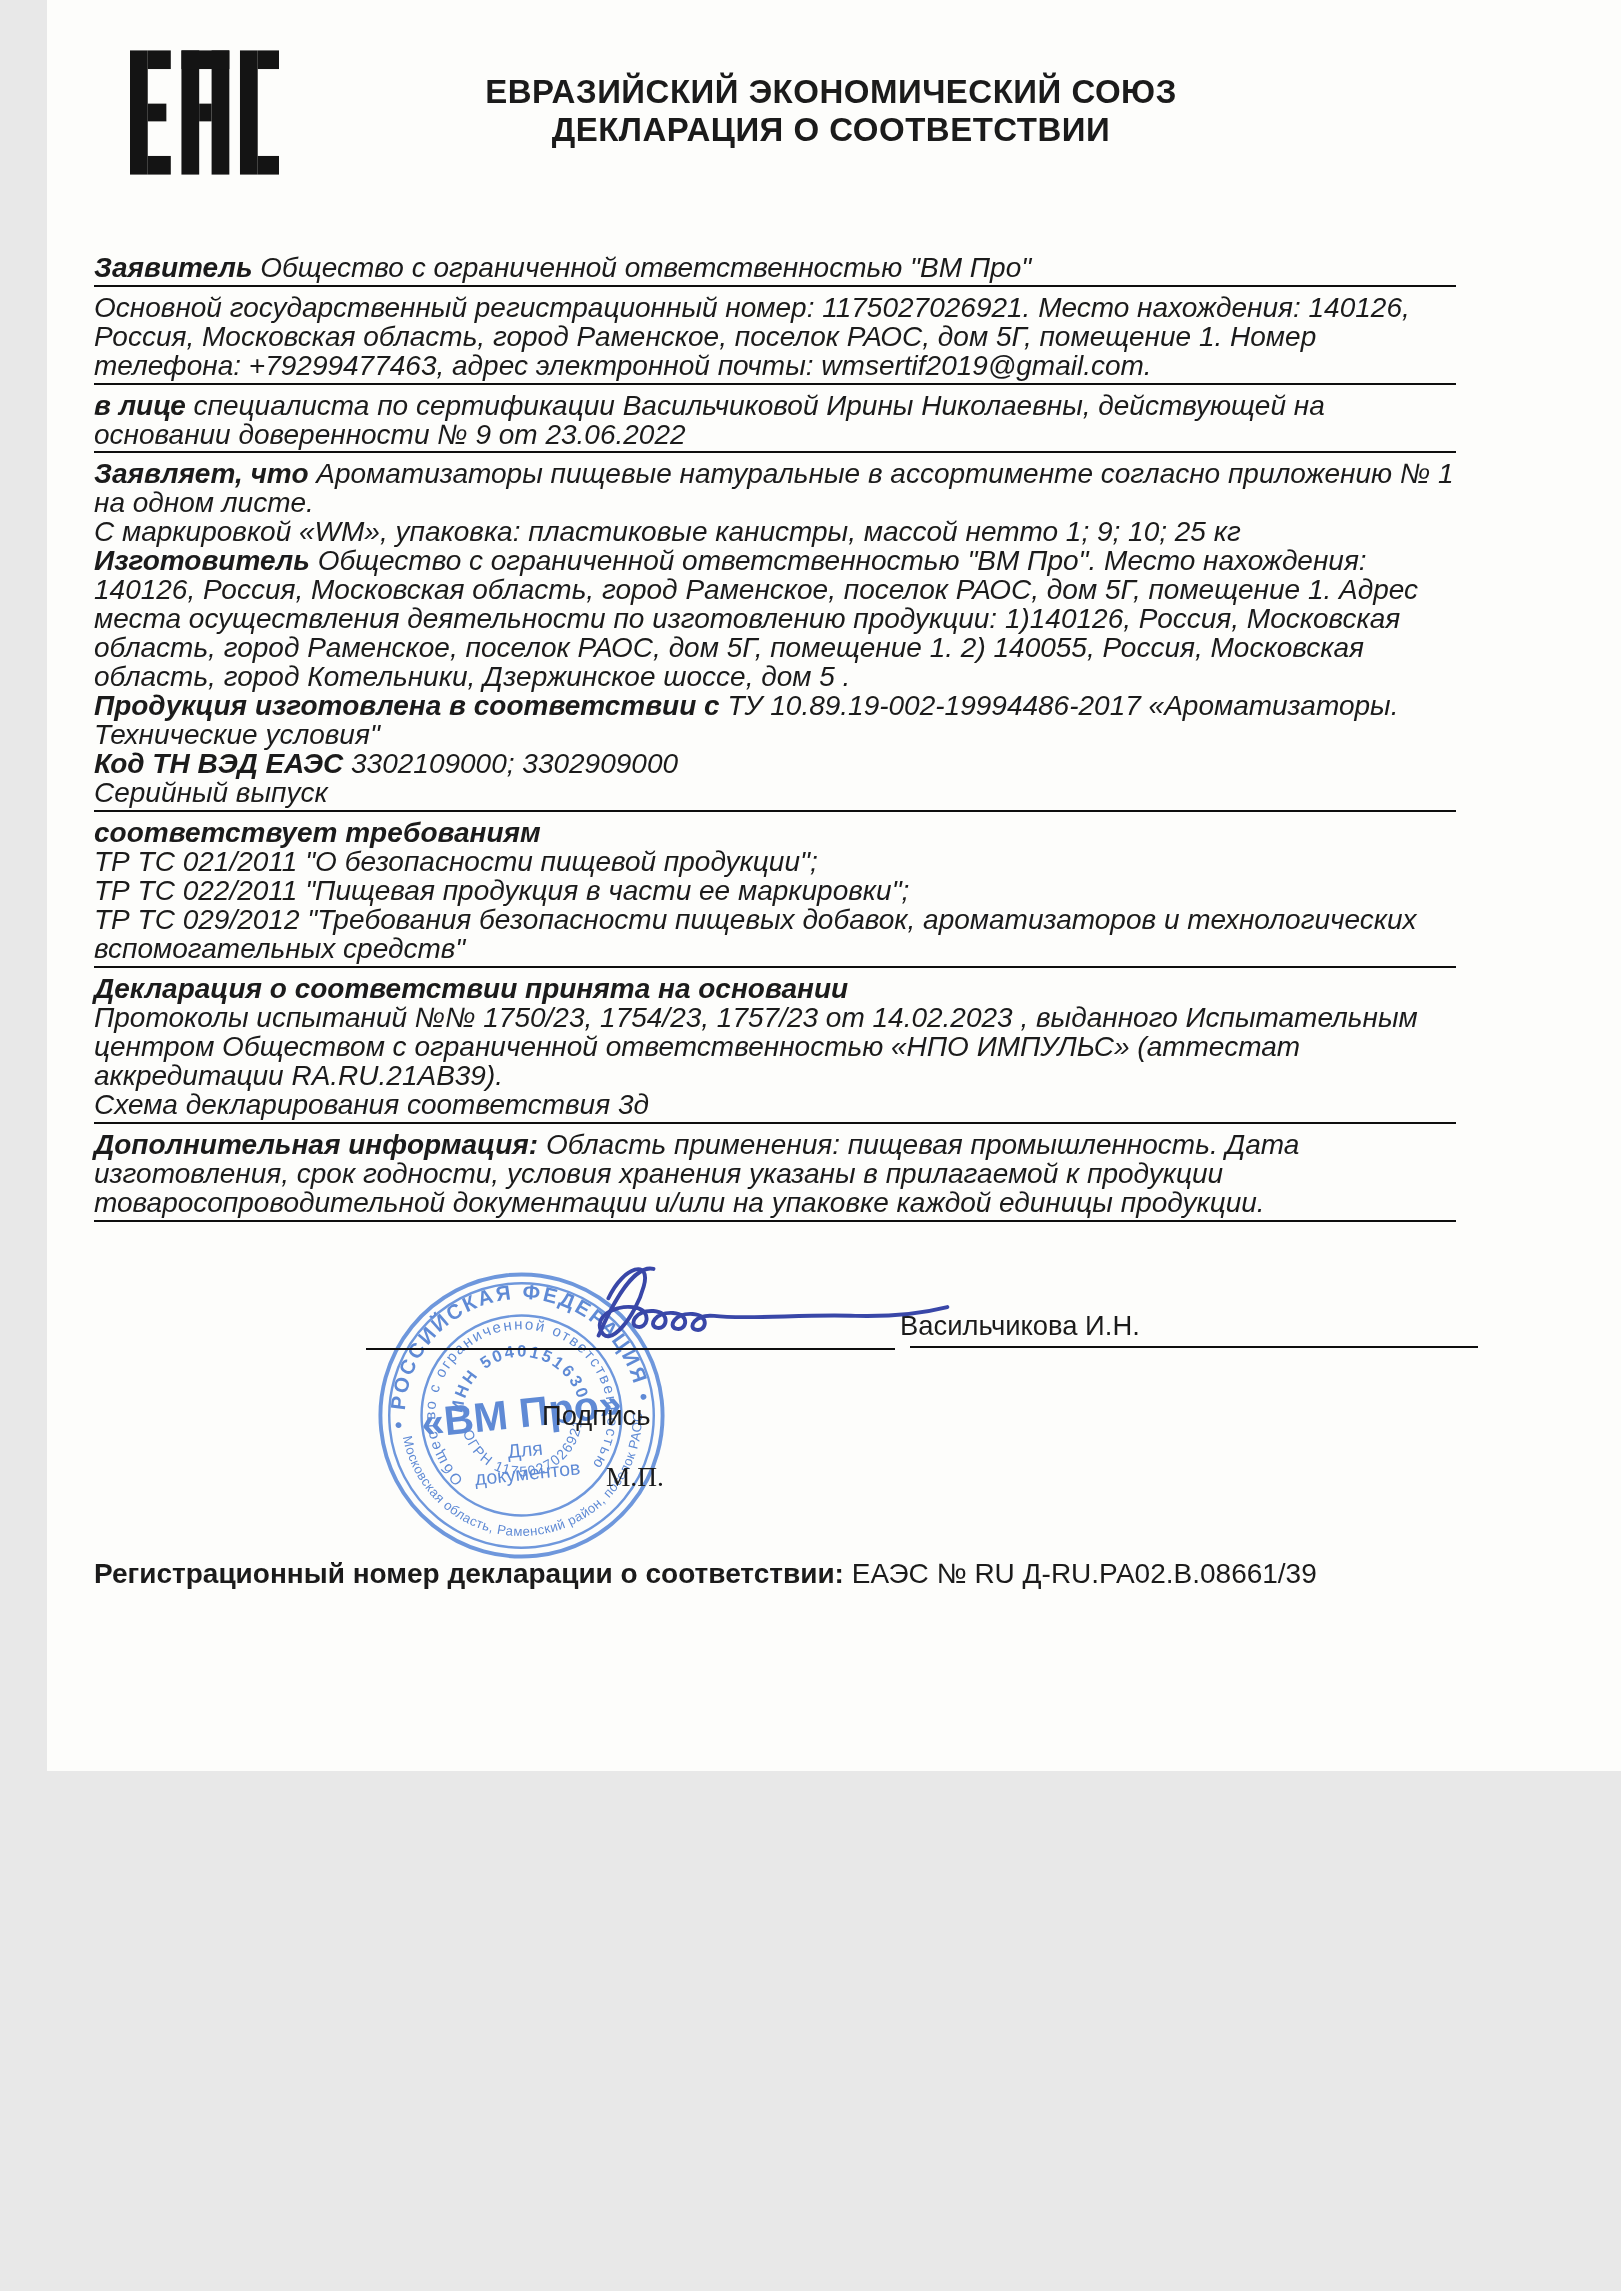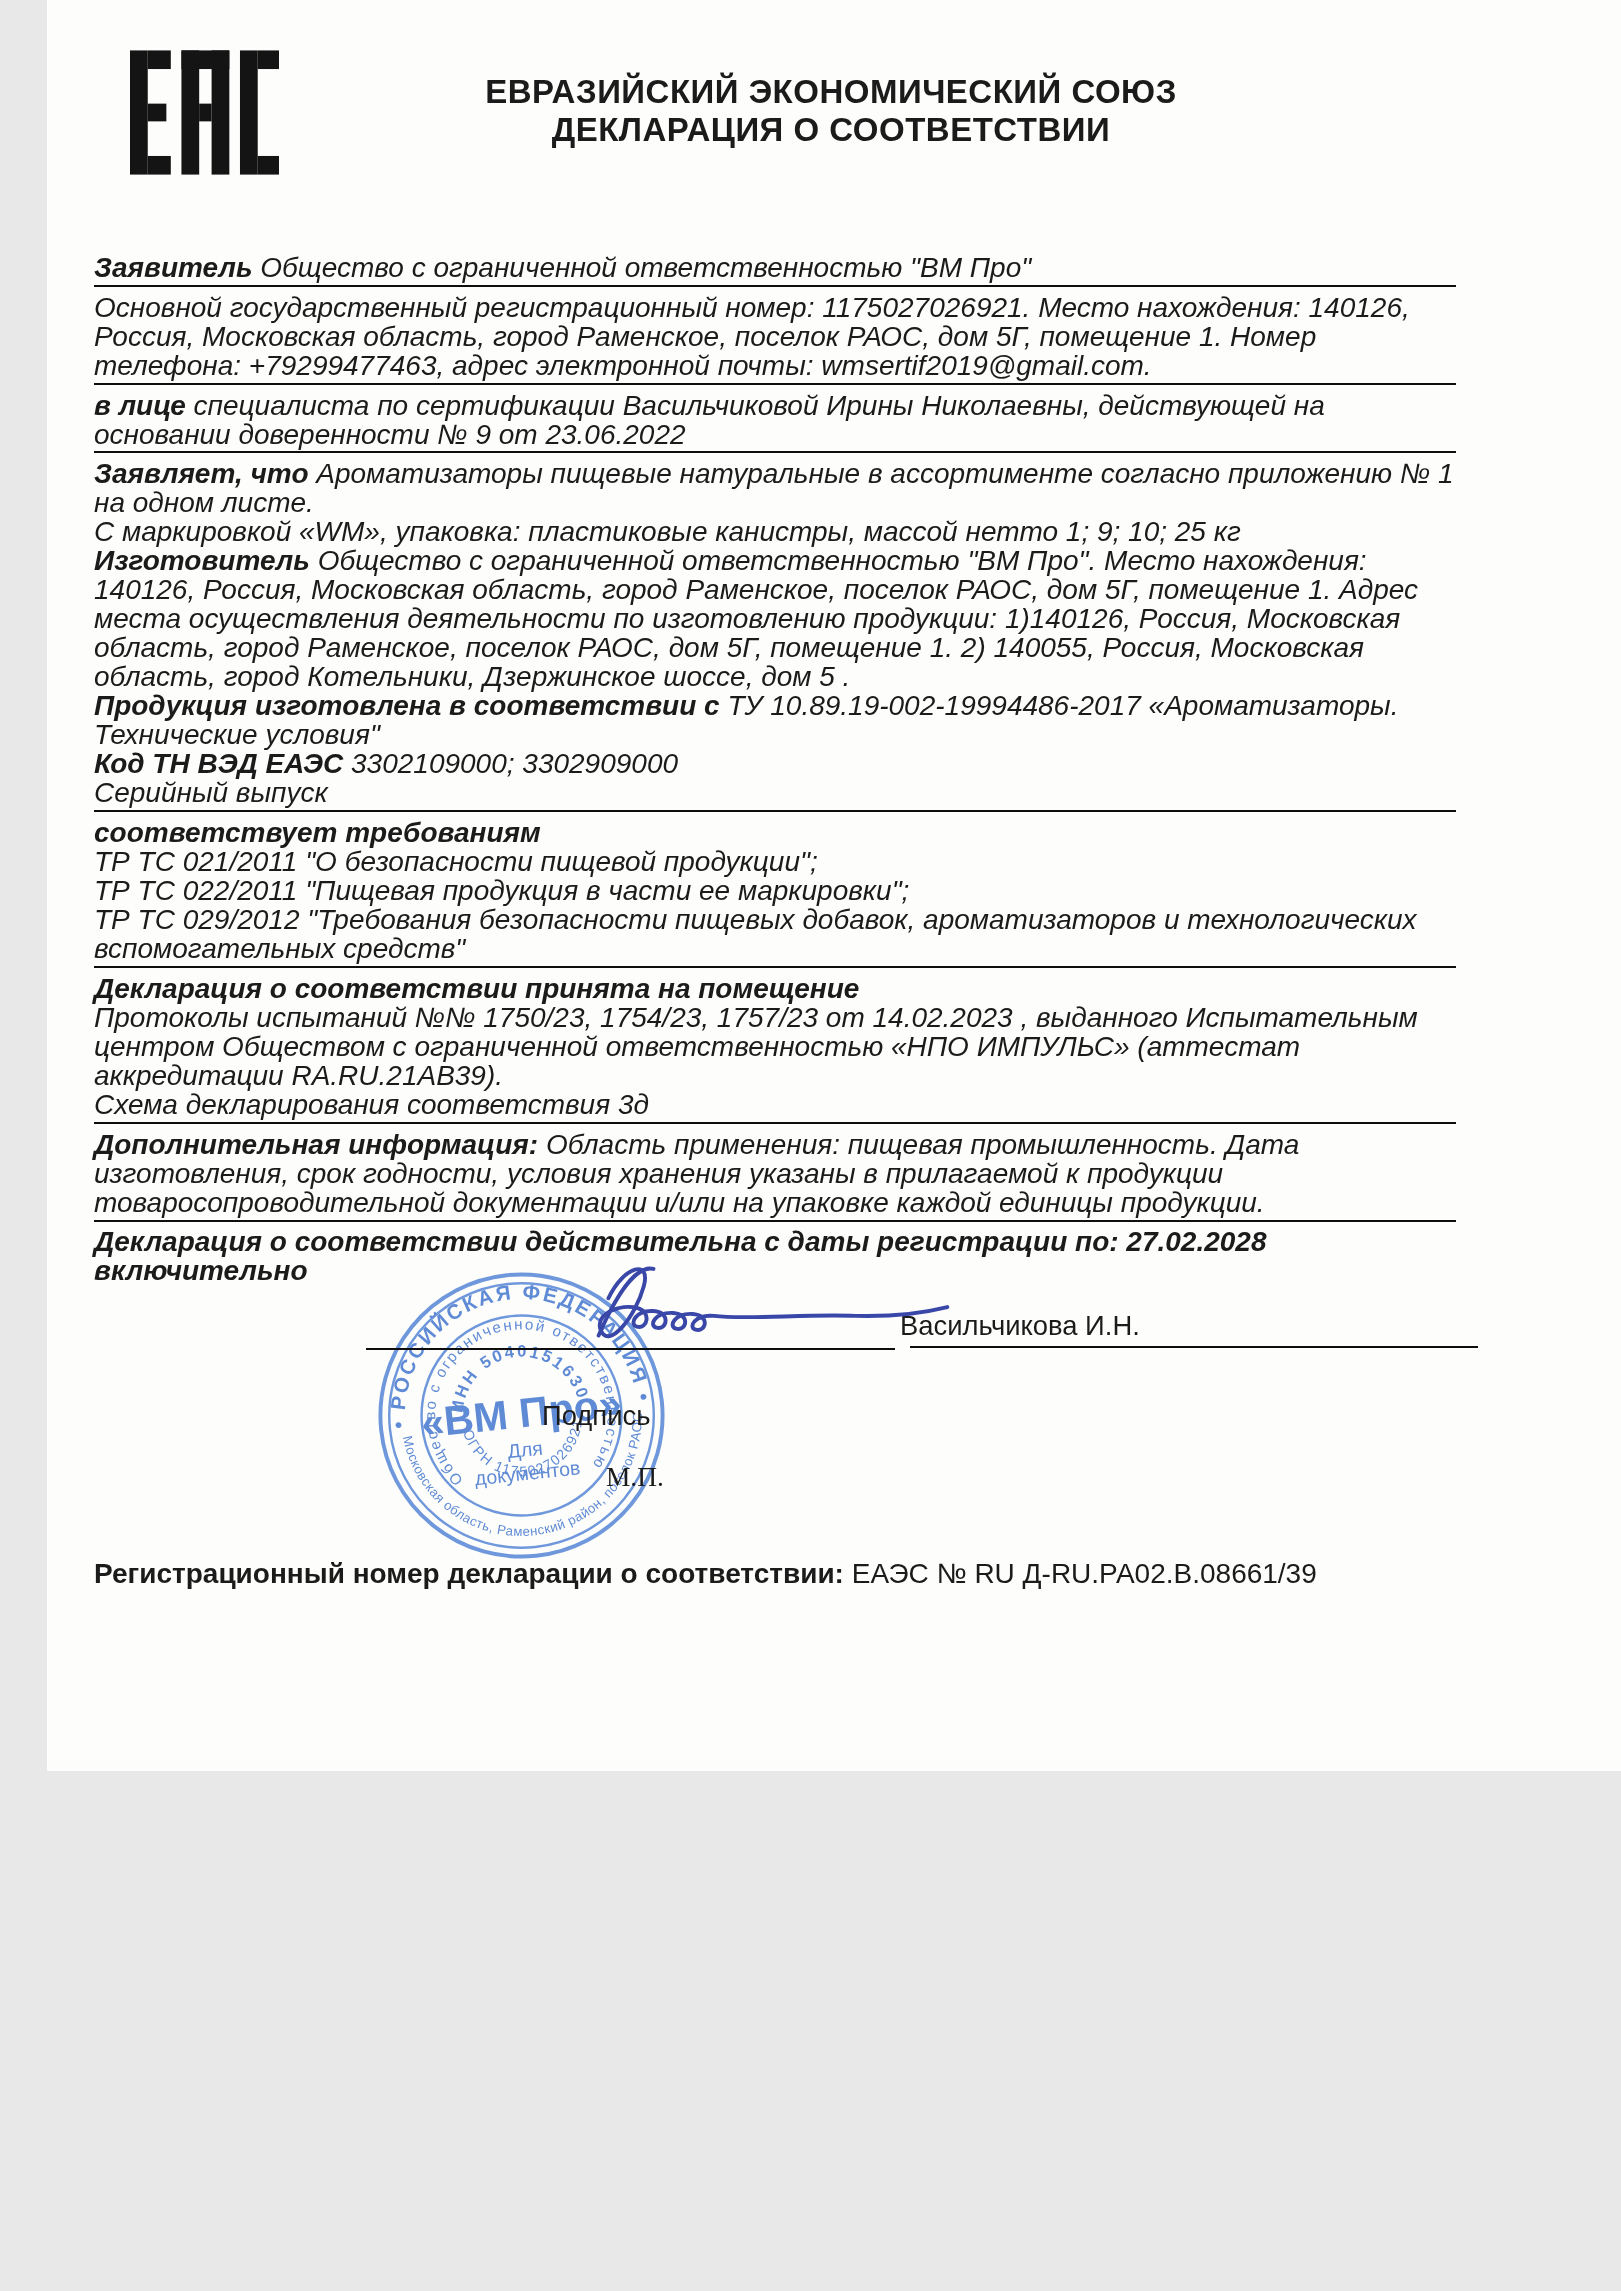--- a/index.html
+++ b/index.html
@@ -93,27 +93,26 @@
     <p><span class="b">Изготовитель</span><span> Общество с ограниченной ответственностью "ВМ Про". Место нахождения: 140126, Россия, Московская область, город Раменское, поселок  РАОС, дом 5Г, помещение 1. Адрес места осуществления деятельности по изготовлению продукции: 1)140126, Россия, Московская область, город Раменское, поселок РАОС, дом 5Г, помещение 1. 2) 140055, Россия, Московская область, город Котельники, Дзержинское шоссе, дом 5 .</span></p>
     <p><span class="b">Продукция изготовлена в соответствии с</span><span> ТУ 10.89.19-002-19994486-2017 «Ароматизаторы. Технические условия"</span></p>
     <p><span class="b">Код ТН ВЭД ЕАЭС</span><span> 3302109000; 3302909000</span></p>
     <p>Серийный выпуск</p>
     <div class="rule"></div>
     <p><span class="b">соответствует требованиям</span></p>
     <p>ТР ТС 021/2011 "О безопасности пищевой продукции";</p>
     <p>ТР ТС 022/2011 "Пищевая продукция в части ее маркировки";</p>
     <p>ТР ТС 029/2012 "Требования безопасности пищевых добавок, ароматизаторов и технологических вспомогательных средств"</p>
     <div class="rule"></div>
-    <p><span class="b">Декларация о соответствии принята на помещение</span></p>
+    <p><span class="b">Декларация о соответствии принята на основании</span></p>
     <p>Протоколы испытаний №№ 1750/23, 1754/23, 1757/23 от 14.02.2023 , выданного Испытательным центром Обществом с ограниченной ответственностью «НПО ИМПУЛЬС» (аттестат аккредитации RA.RU.21АВ39).</p>
     <p>Схема декларирования соответствия 3д</p>
     <div class="rule"></div>
     <p><span class="b">Дополнительная информация:</span><span> Область применения: пищевая промышленность. Дата изготовления, срок годности, условия хранения указаны в прилагаемой к продукции товаросопроводительной документации и/или на упаковке каждой единицы продукции.</span></p>
     <div class="rule"></div>
-    <p><span class="b">Декларация о соответствии действительна с даты регистрации по: 27.02.2028 включительно</span></p>
   </div>
 
   <div class="stamp-wrap">
     <svg width="337" height="337" viewBox="0 0 344 344" aria-hidden="true">
       <defs>
         <path id="arcOuterTop" d="M 53 172 A 119 119 0 1 1 291 172"></path>
         <path id="arcOuterBottom" d="M 49 172 A 123 123 0 0 0 295 172"></path>
         <path id="arcMiddle" d="M 109.8 234.2 A 88 88 0 1 1 234.2 234.2"></path>
         <path id="arcInn" d="M 112 172 A 60 60 0 1 1 232 172"></path>
         <path id="arcOgrn" d="M 110 172 A 62 62 0 0 0 234 172"></path>

